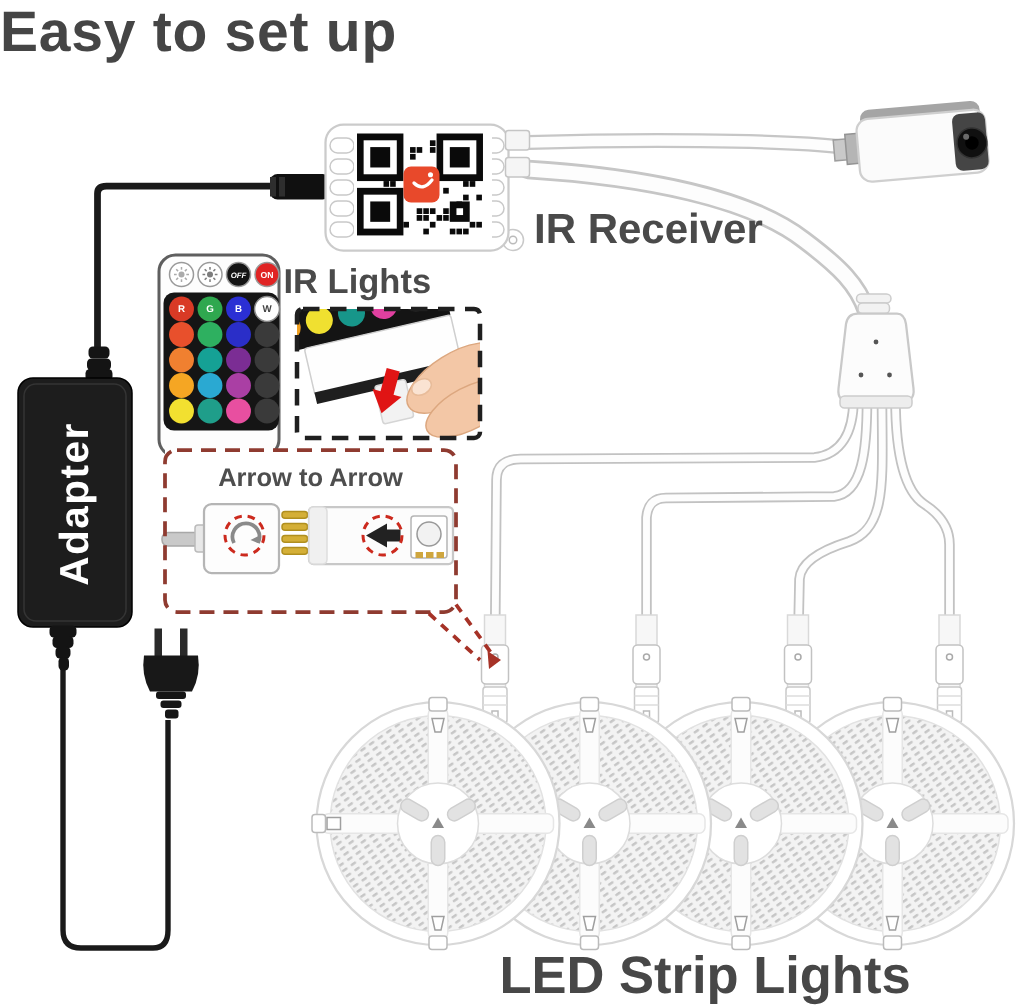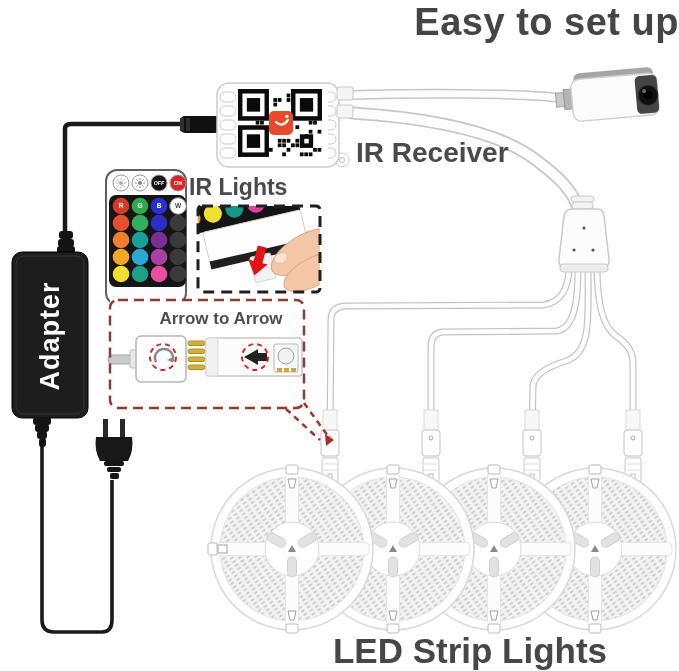--- a/index.html
+++ b/index.html
@@ -1,23 +1,23 @@
 <!DOCTYPE html>
 <html><head>
 <meta charset="utf-8">
 <style>
   html,body{margin:0;padding:0;background:#ffffff;}
   body{width:679px;height:671px;position:relative;overflow:hidden;
        font-family:"Liberation Sans",sans-serif;}
   svg.stage{position:absolute;left:0;top:0;}
   .lbl{position:absolute;color:#4a4a4a;font-weight:bold;white-space:nowrap;}
-  .title{left:0;top:1px;width:679px;text-align:right;font-size:38px;color:#454545;letter-spacing:.5px;}
+  .title{left:0;top:1px;width:679px;text-align:left;font-size:38px;color:#454545;letter-spacing:.5px;}
   .ir-receiver{left:356px;top:137px;font-size:28px;}
   .ir-remote{left:189px;top:174px;font-size:23px;}
-  .arrow-lbl{left:110px;top:309px;width:194px;text-align:center;font-size:17px;color:#4e4e4e;padding-left:14px;}
+  .arrow-lbl{left:110px;top:309px;width:194px;text-align:center;font-size:17px;color:#4e4e4e;}
   .led-lbl{left:240px;top:631px;width:460px;text-align:center;font-size:35px;color:#474747;}
   .adapter-lbl{left:50px;top:336px;transform:translate(-50%,-50%) rotate(-90deg);
        color:#ffffff;font-size:27px;letter-spacing:1px;}
 </style>
 </head>
 <body>
 
 <svg class="stage" width="679" height="671" viewBox="0 0 679 671">
   <defs>
     <pattern id="coil" width="7" height="4.2" patternUnits="userSpaceOnUse" patternTransform="rotate(-35)">

